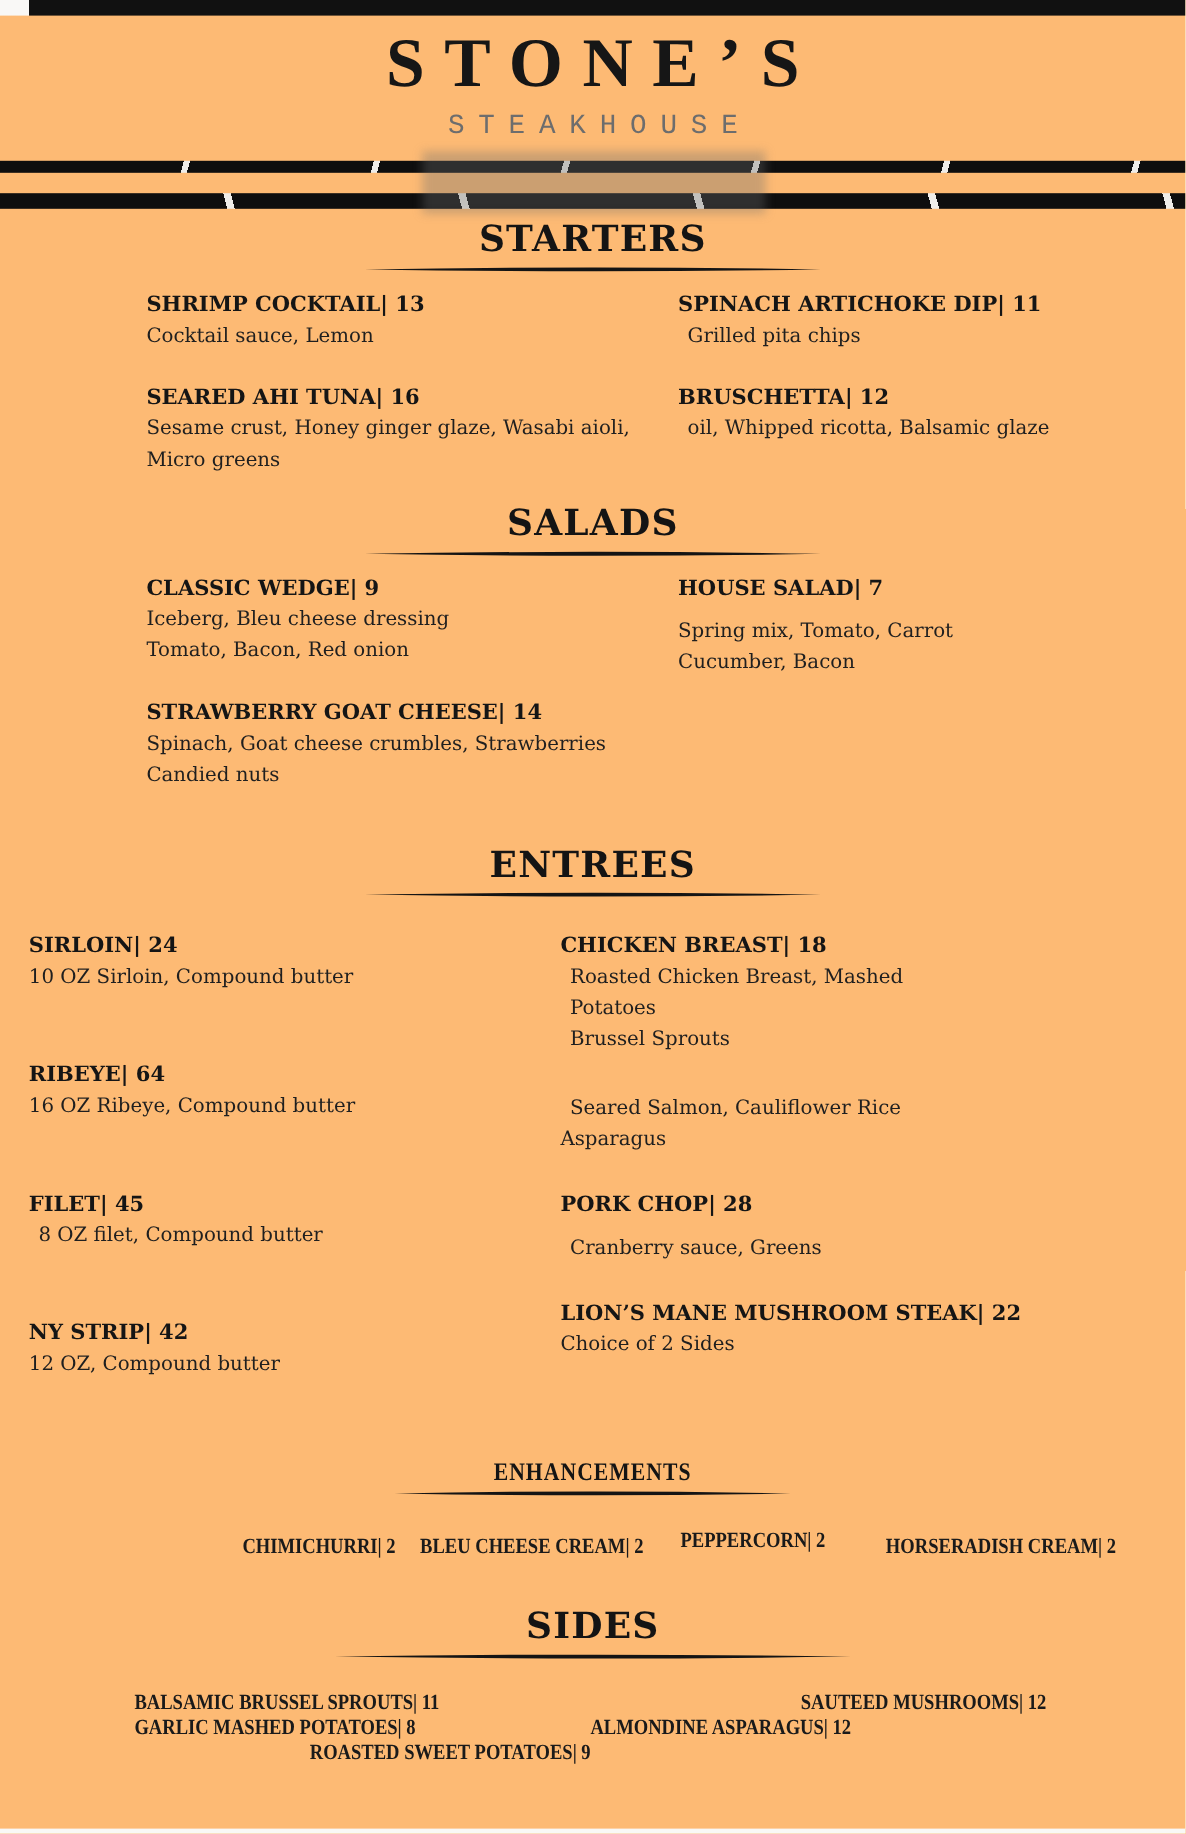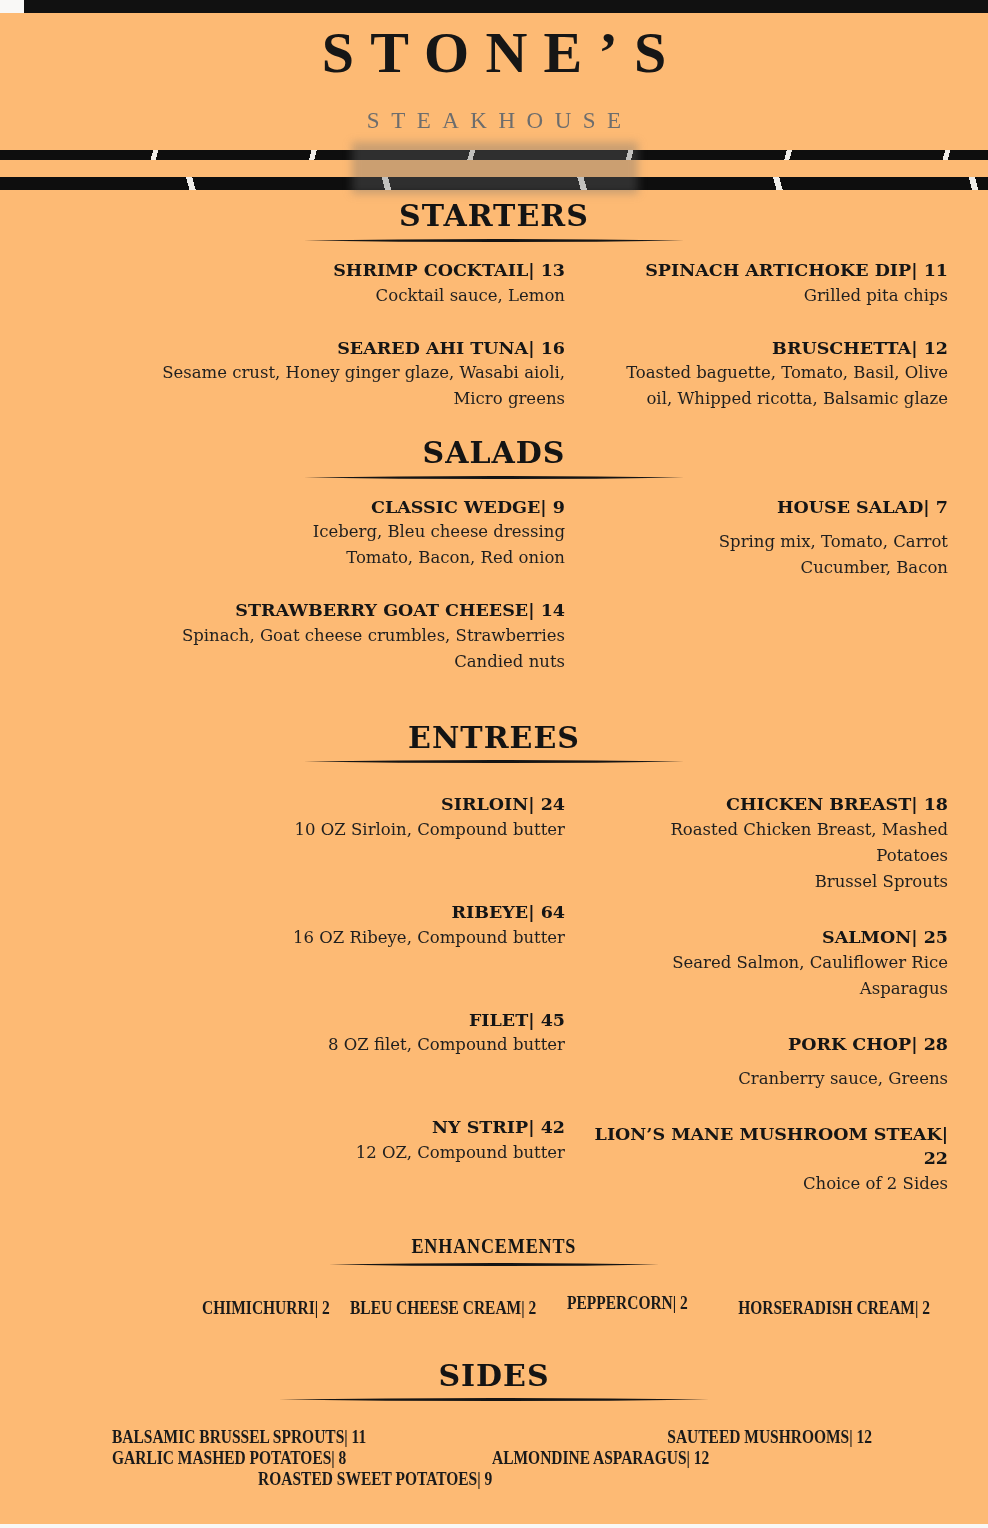--- a/index.html
+++ b/index.html
@@ -4,46 +4,46 @@
 <style>
   html,body{margin:0;padding:0;background:#f9f8f6;}
   .page{position:relative;width:988px;height:1524px;margin:0 auto;background:#fdba74;
         color:#1a1a1a;font-family:"DejaVu Serif",serif;overflow:hidden;}
   
   .top-bar{height:13px;background:linear-gradient(90deg,#f9f8f6 0 24px,#111 24px);}
   
   .brand{text-align:center;margin-top:2px;}
   .brand-title{margin:0;font-family:"Liberation Serif",serif;font-weight:700;
                font-size:58px;line-height:1.3;letter-spacing:.28em;text-indent:.28em;color:#161616;}
-  .brand-sub{margin-top:18px;font-family:Liberation Serif, serif;font-size:23px;
+  .brand-sub{margin-top:2px;font-family:Liberation Mono, monospace;font-size:23px;
              letter-spacing:.5em;text-indent:.5em;color:#6d6d6d;}
   
   .bars{position:relative;margin-top:16px;}
   .bar{width:100%;}
   .bar1{height:10px;background:repeating-linear-gradient(105deg,#0e0e0e 0 148px,#efede9 148px 153px);}
   .bar2{height:13px;margin-top:17px;background:repeating-linear-gradient(75deg,#0e0e0e 0 183px,#efede9 183px 189px);}
   .smudge{position:absolute;left:352px;width:286px;top:-8px;bottom:-4px;
           background:rgba(110,110,110,.35);filter:blur(4px);}
   
   .sec{text-align:center;}
   .sec-h{margin:0;font-weight:700;font-size:30px;line-height:1.15;letter-spacing:1px;color:#141414;}
   .sec-h-small{font-size:21px;font-family:"Liberation Serif",serif;}
   .sx{display:inline-block;transform:scaleX(.86);transform-origin:50% 50%;}
   .sx-l{display:inline-block;transform:scaleX(.86);transform-origin:0 50%;}
   .sx-r{display:inline-block;transform:scaleX(.86);transform-origin:100% 50%;}
   .divider{display:block;margin:3px auto 0;height:7px;}
   .w380{width:380px}.w330{width:330px}.w430{width:430px}
   
-  .cols{display:grid;grid-template-columns:443px 1fr;padding:0 40px 0 122px;text-align:right;margin-top:15px;}
+  .cols{display:grid;grid-template-columns:443px 1fr;padding:0 40px 0 122px;text-align:left;margin-top:15px;}
   .item{margin-bottom:28px;}
   .item-name{font-weight:700;font-size:17.5px;line-height:1.35;color:#151515;}
   .item-desc{font-size:16.5px;line-height:26px;color:#1f1f1f;}
   .ind{padding-left:8px;}
   .gap-top{margin-top:10px;}
-  .entrees-cols{margin-top:28px;}
+  .entrees-cols{margin-top:28px;padding-left:24px;}
   .entrees-cols .col-left .item{margin-bottom:58px;}
   .entrees-cols .col-right .item{margin-bottom:31px;}
   
   .enh-row{display:flex;justify-content:flex-end;align-items:flex-start;
            padding:0 58px 0 66px;margin-top:30px;text-align:left;}
   .enh-item{font-family:"Liberation Serif",serif;font-weight:700;font-size:18px;white-space:nowrap;}
   .enh-raise{transform:scaleX(.86) translateY(-5px);}
   
   .sides-grid{display:grid;grid-template-columns:1fr 1fr;
               padding:0 116px 0 112px;margin-top:24px;text-align:left;}
@@ -91,21 +91,20 @@
           <div class="item-desc">Micro greens</div>
         </div>
       </div>
       <div class="col col-right">
         <div class="item">
           <div class="item-name">SPINACH ARTICHOKE DIP| 11</div>
           <div class="item-desc ind">Grilled pita chips</div>
         </div>
         <div class="item">
           <div class="item-name">BRUSCHETTA| 12</div>
-          <div class="item-desc ind">Toasted baguette, Tomato, Basil, Olive</div>
           <div class="item-desc ind">oil, Whipped ricotta, Balsamic glaze</div>
         </div>
       </div>
     </div>
   </section>
 
   <section class="sec m-salads">
     <h2 class="sec-h">SALADS</h2>
     <svg class="divider w380" viewBox="0 0 400 8" preserveAspectRatio="none">
         <path d="M0 4 Q200 0.3 400 4 Q200 7.7 0 4 Z" fill="#141414"></path>
@@ -158,21 +157,20 @@
         </div>
       </div>
       <div class="col col-right">
         <div class="item">
           <div class="item-name">CHICKEN BREAST| 18</div>
           <div class="item-desc ind">Roasted Chicken Breast, Mashed</div>
           <div class="item-desc ind">Potatoes</div>
           <div class="item-desc ind">Brussel Sprouts</div>
         </div>
         <div class="item">
-          <div class="item-name">SALMON| 25</div>
           <div class="item-desc ind">Seared Salmon, Cauliflower Rice</div>
           <div class="item-desc">Asparagus</div>
         </div>
         <div class="item">
           <div class="item-name">PORK CHOP| 28</div>
           <div class="item-desc ind gap-top">Cranberry sauce, Greens</div>
         </div>
         <div class="item">
           <div class="item-name">LION’S MANE MUSHROOM STEAK| 22</div>
           <div class="item-desc">Choice of 2 Sides</div>

